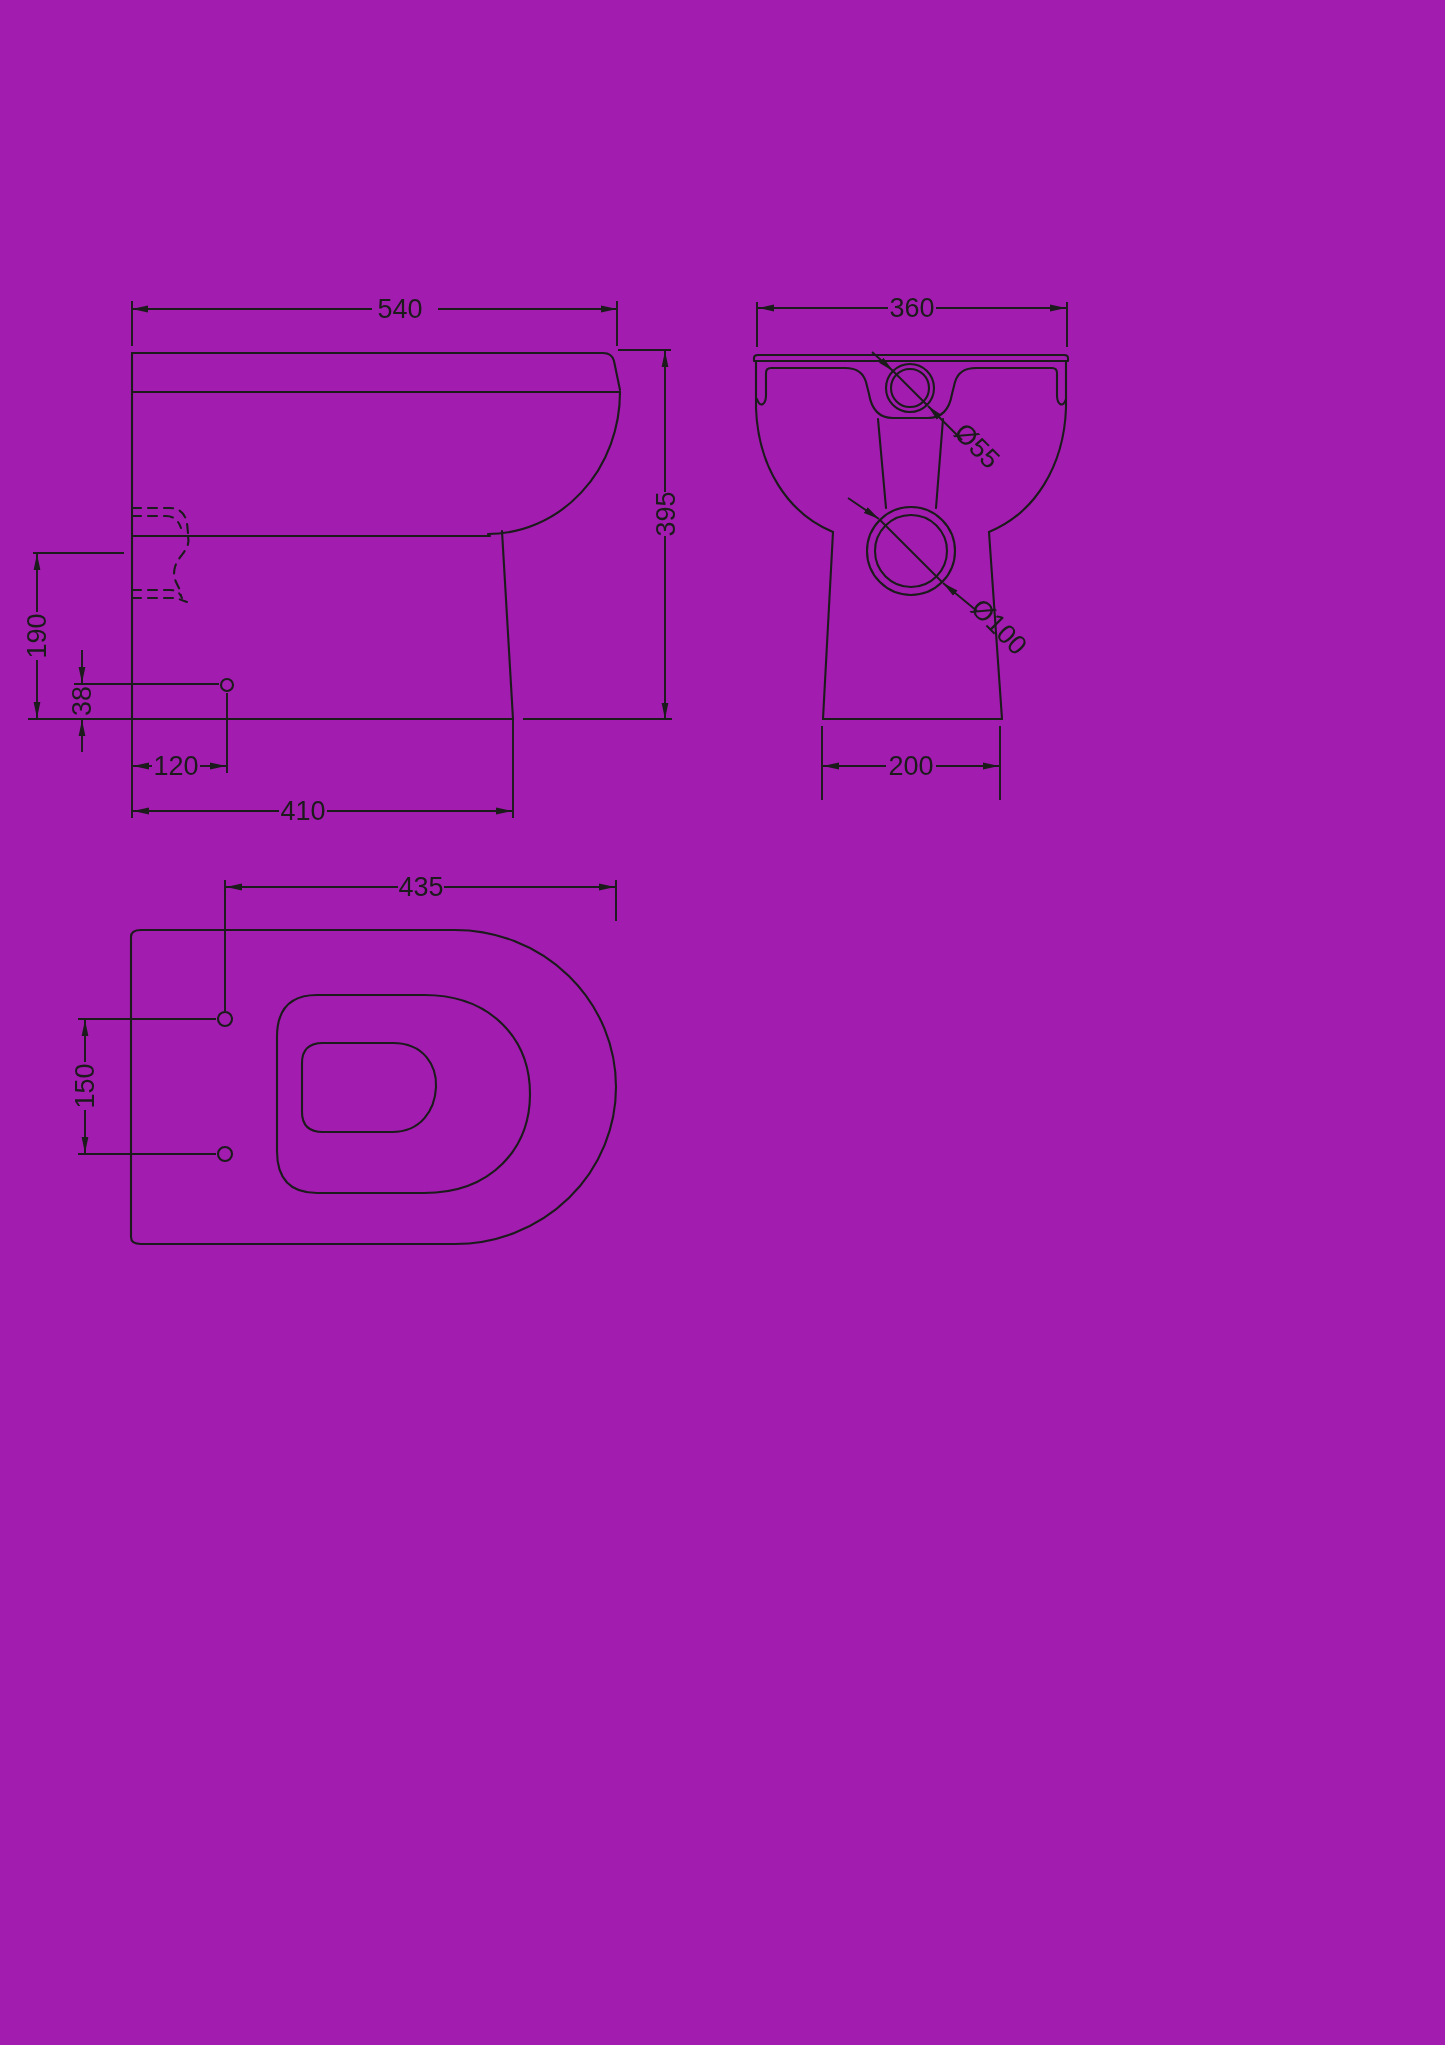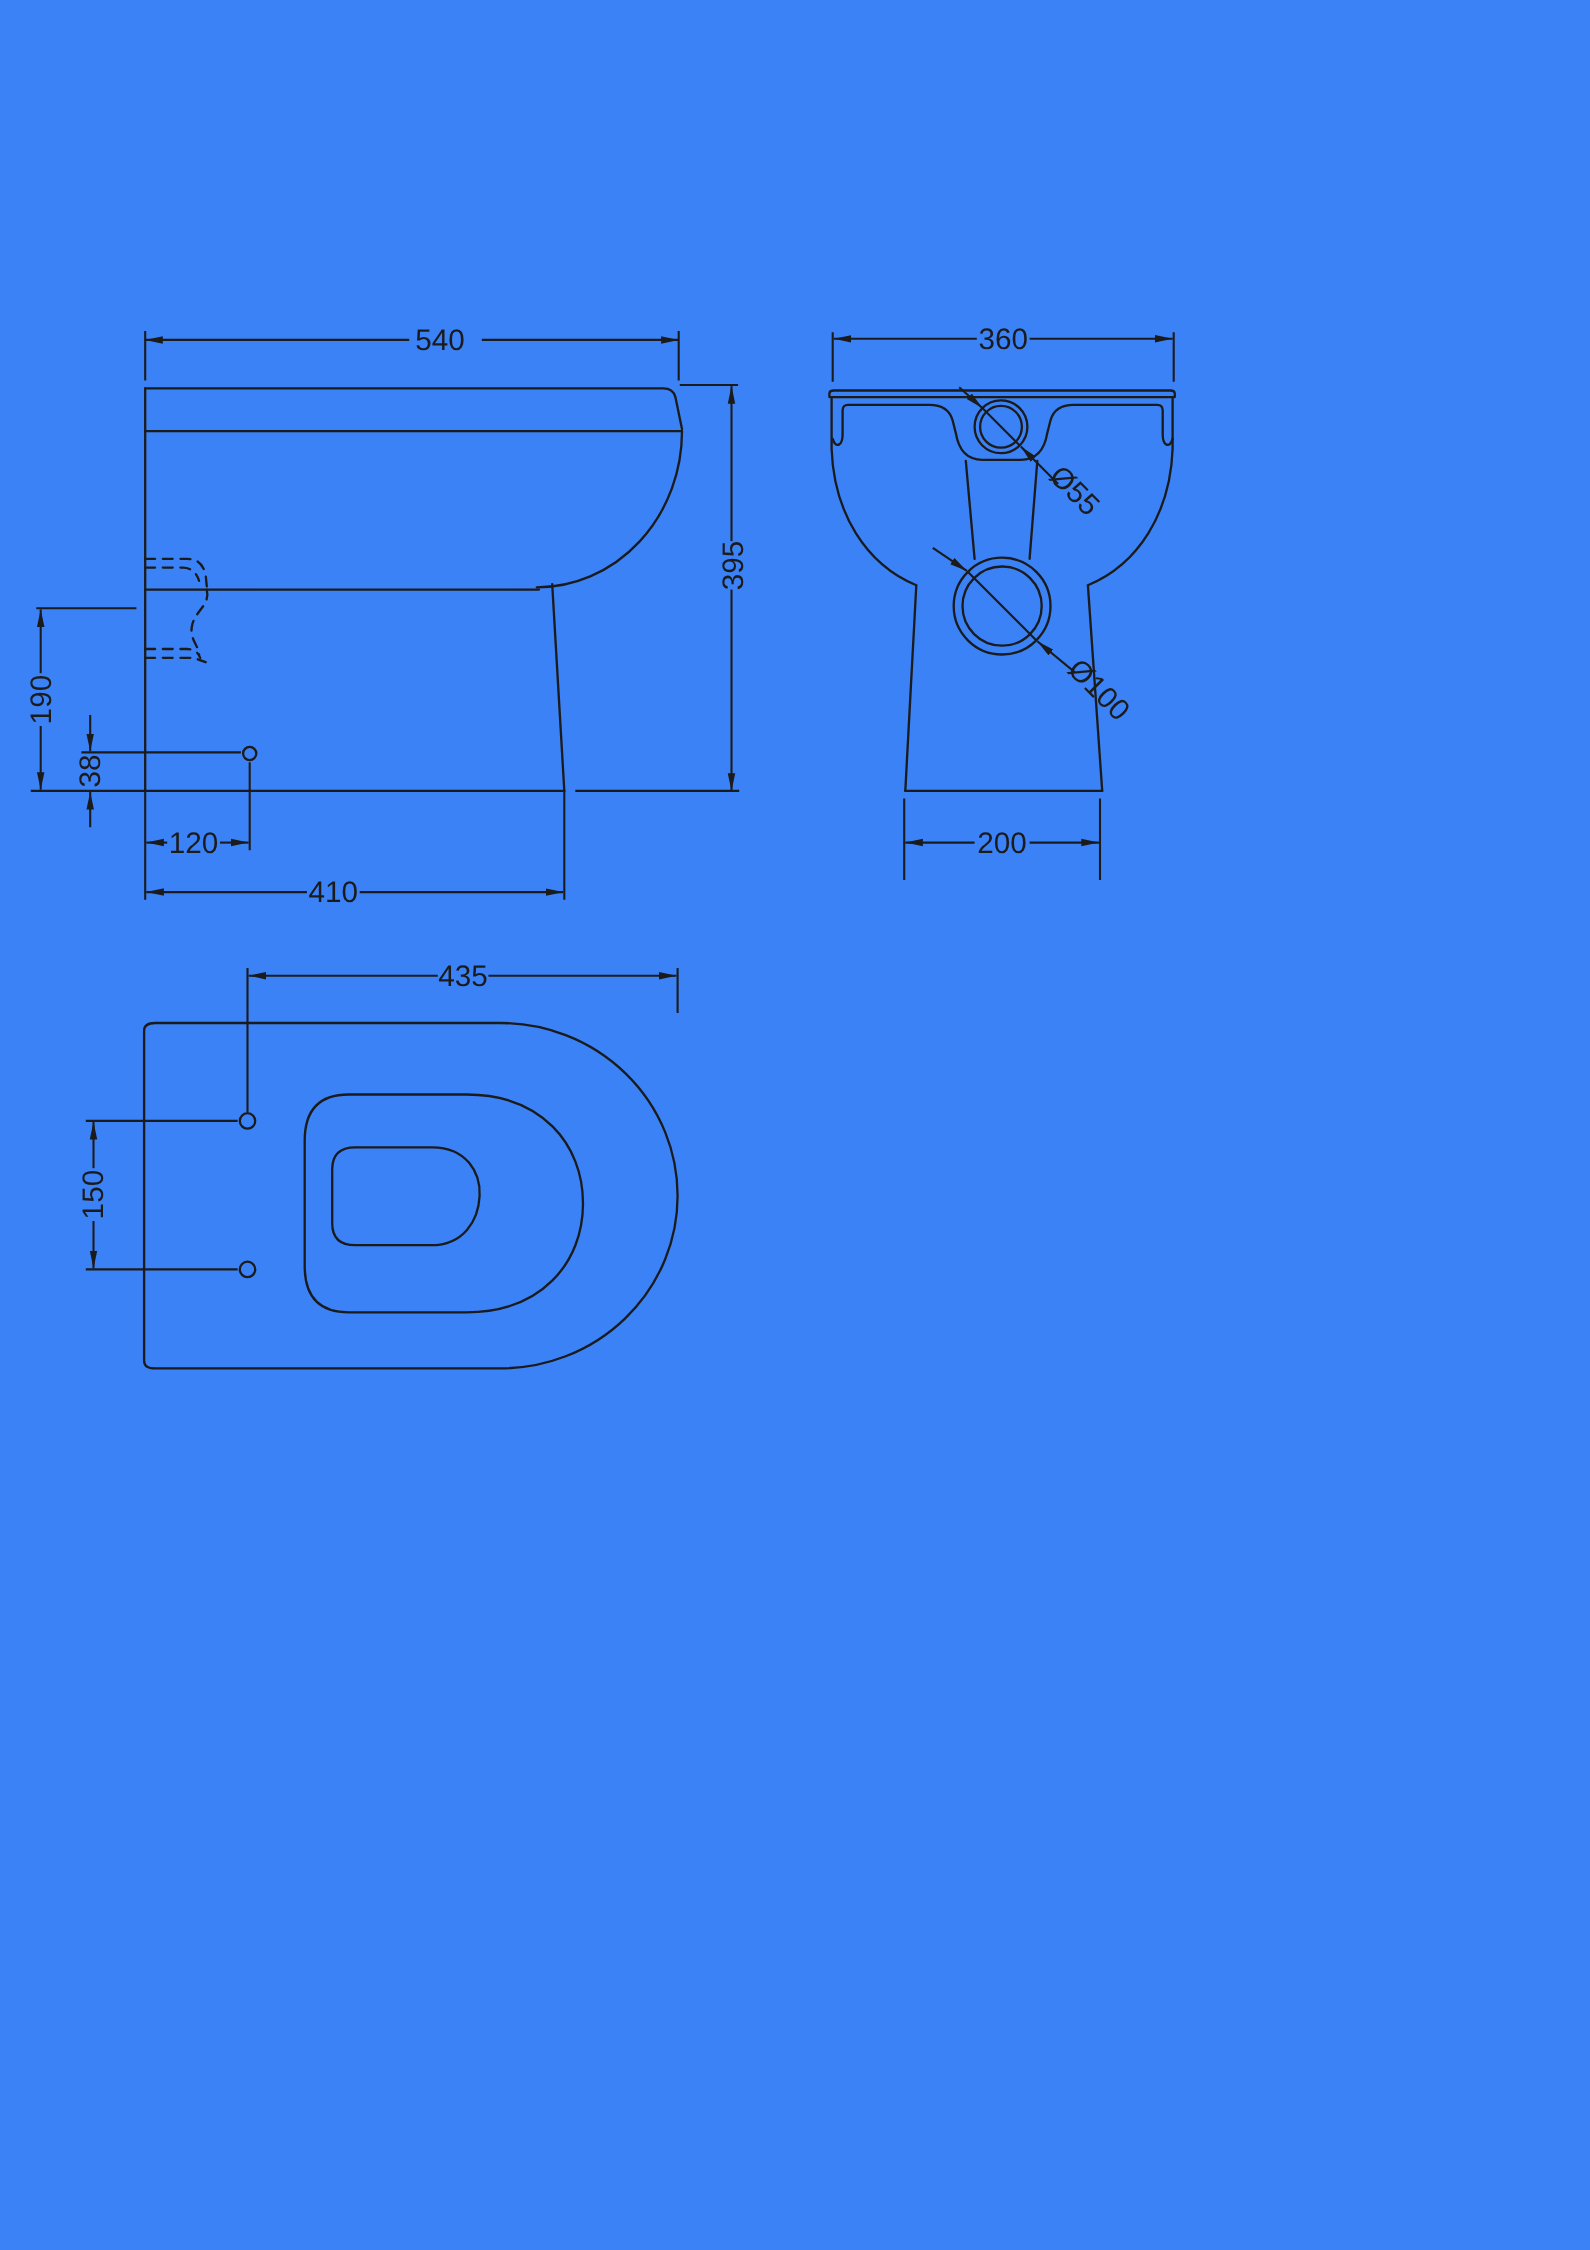--- a/index.html
+++ b/index.html
@@ -1,16 +1,16 @@
 <!DOCTYPE html>
 <html><head>
 <meta charset="utf-8">
 <style>
   html,body{margin:0;padding:0;background:#fff;}
-  .page{position:relative;width:1445px;height:2045px;background:#3b82f6;overflow:hidden;
+  .page{position:relative;width:1445px;height:2045px;background:#a21caf;overflow:hidden;
         font-family:"Liberation Sans", sans-serif;}
   svg{display:block;}
   .dim-text{font-size:27px;fill:#1b1b1b;}
   text{font-family:"Liberation Sans", sans-serif;}
 </style>
 </head>
 <body>
 
 <div class="page">
   <svg width="1445" height="2045" viewBox="0 0 1445 2045">

